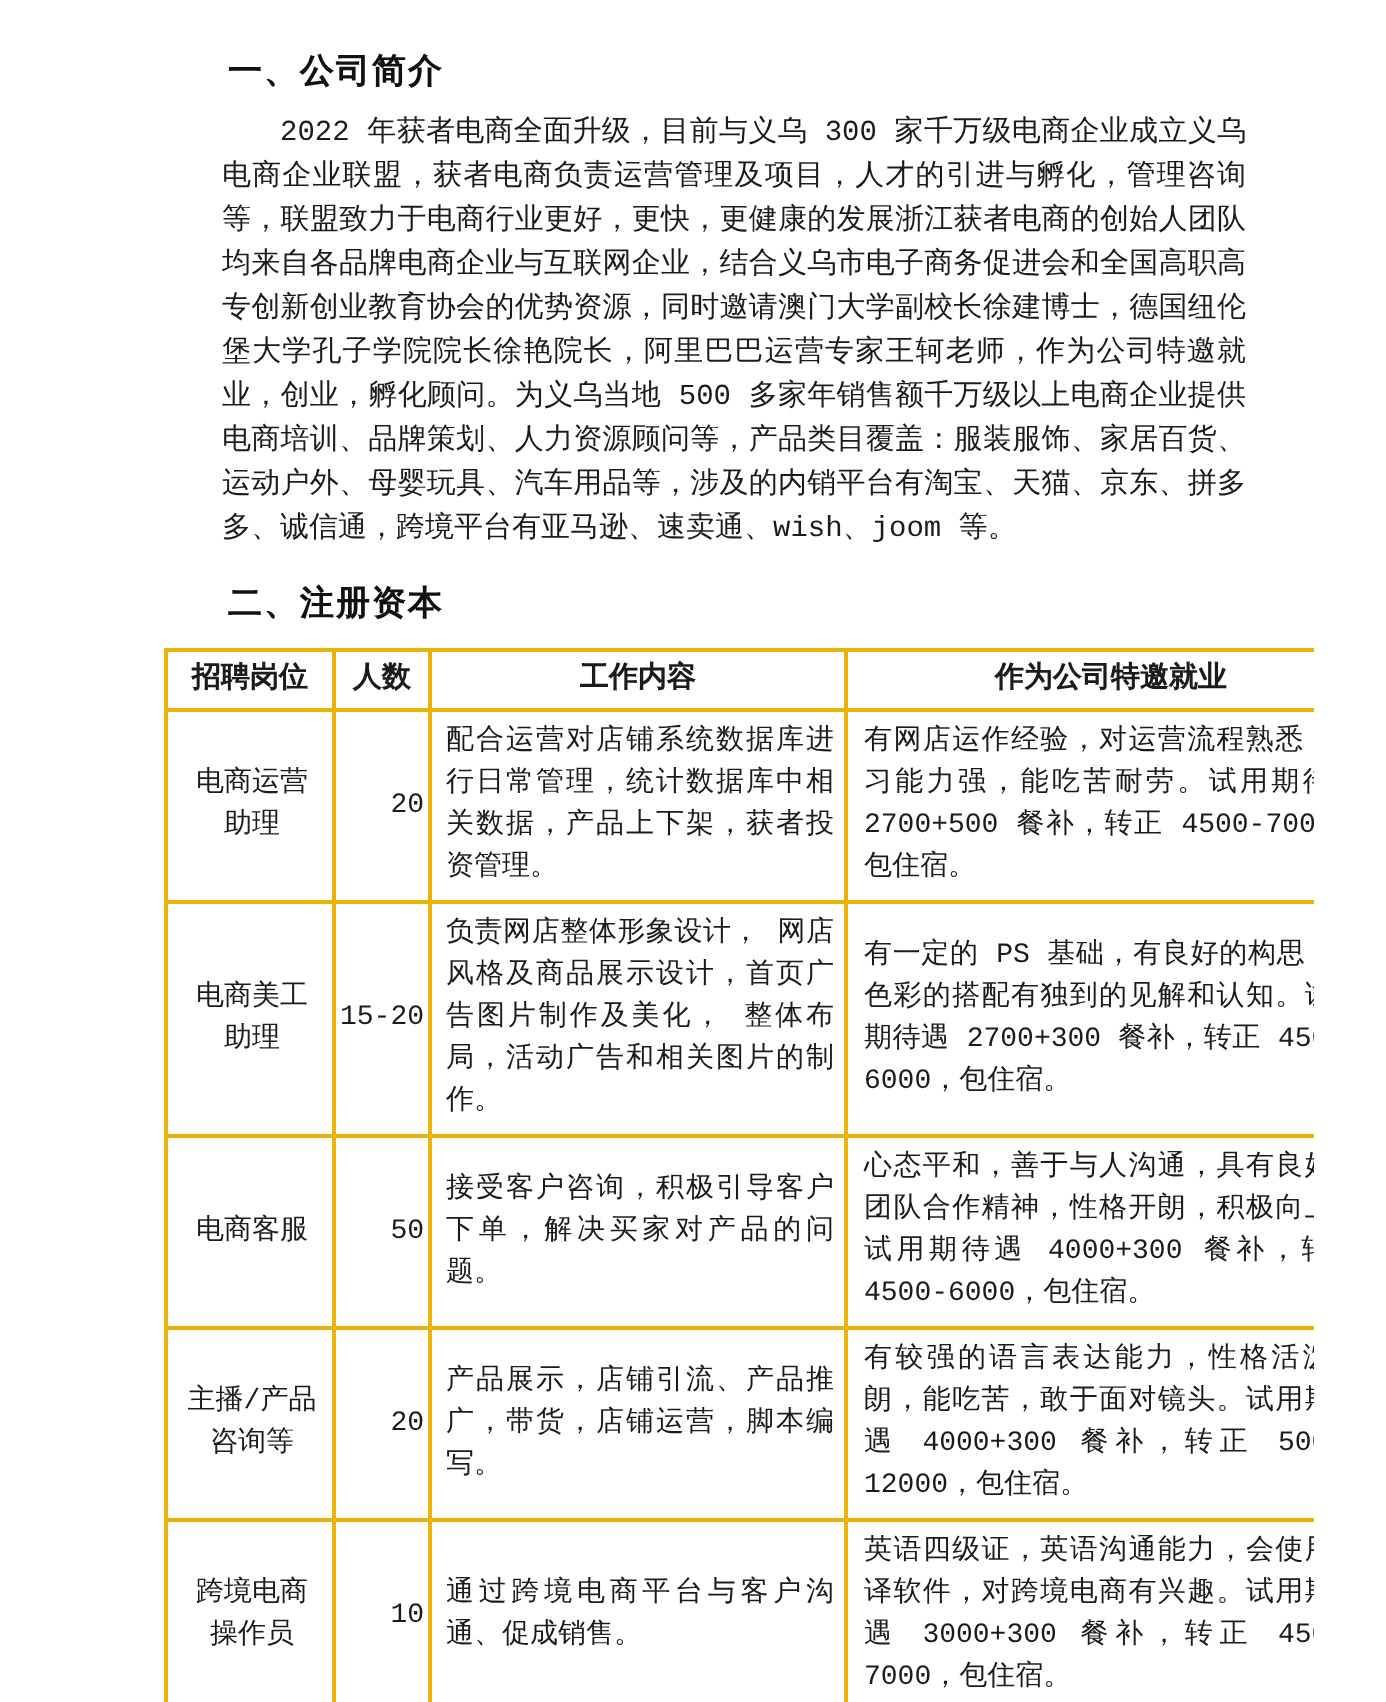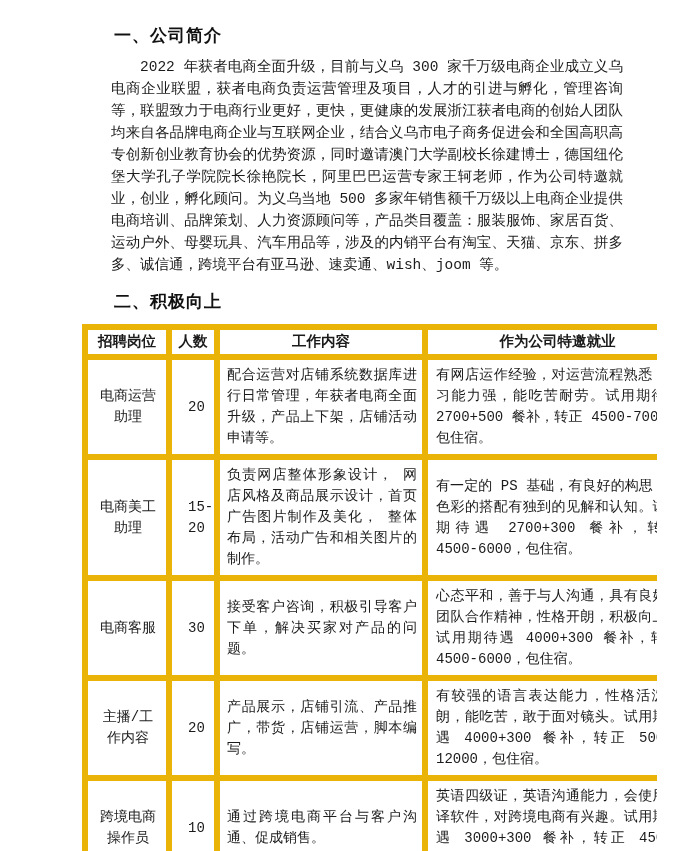--- a/index.html
+++ b/index.html
@@ -30,93 +30,93 @@
   }
   .body-text p { text-indent: 2em; }
   table.recruit {
     border-collapse: collapse;
     margin-left: 46px;
     width: 605px;
     table-layout: fixed;
     border: 2px solid #2b2b2b;
   }
   table.recruit th, table.recruit td {
-    border: 6px solid #eab308;
+    border: 2px solid #eab308;
     font-size: 14px;
     line-height: 21px;
     vertical-align: middle;
     color: #1b1b1b;
   }
   table.recruit th {
     font-weight: bold;
     text-align: center;
     height: 30px;
     font-size: 14.5px;
   }
   col.c1 { width: 84px; }
   col.c2 { width: 48px; }
   col.c3 { width: 208px; }
   col.c4 { width: 265px; }
   td.pos { padding: 4px 6px 4px 8px; text-align: center; }
-  td.cnt { text-align: center; padding: 16px; }
+  td.cnt { text-align: right; padding: 2px; }
   td.dut { padding: 5px 5px 5px 7px; text-align: justify; }
   td.req { padding: 5px 6px 5px 8px; text-align: justify; line-height: 22px; }
   tr.r1 { height: 62px; }
   tr.r2 { height: 84px; }
   tr.r3 { height: 73px; }
   tr.r4 { height: 74px; }
   tr.r5 { height: 62px; }
 </style>
 </head>
 <body>
 
 <div class="page">
 
   <div class="section-heading h1">一、公司简介</div>
 
   <div class="body-text">
     <p>2022 年获者电商全面升级，目前与义乌 300 家千万级电商企业成立义乌电商企业联盟，获者电商负责运营管理及项目，人才的引进与孵化，管理咨询等，联盟致力于电商行业更好，更快，更健康的发展浙江获者电商的创始人团队均来自各品牌电商企业与互联网企业，结合义乌市电子商务促进会和全国高职高专创新创业教育协会的优势资源，同时邀请澳门大学副校长徐建博士，德国纽伦堡大学孔子学院院长徐艳院长，阿里巴巴运营专家王轲老师，作为公司特邀就业，创业，孵化顾问。为义乌当地 500 多家年销售额千万级以上电商企业提供电商培训、品牌策划、人力资源顾问等，产品类目覆盖：服装服饰、家居百货、运动户外、母婴玩具、汽车用品等，涉及的内销平台有淘宝、天猫、京东、拼多多、诚信通，跨境平台有亚马逊、速卖通、wish、joom 等。</p>
   </div>
 
-  <div class="section-heading h2">二、积极向上</div>
+  <div class="section-heading h2">二、注册资本</div>
 
   <table class="recruit">
     <colgroup>
         <col class="c1">
         <col class="c2">
         <col class="c3">
         <col class="c4">
       </colgroup>
     <tbody>
         <tr>
       <th>招聘岗位</th>
       <th>人数</th>
       <th>工作内容</th>
       <th>作为公司特邀就业</th>
     </tr>
     <tr class="r1">
       <td class="pos">电商运营助理</td>
       <td class="cnt">20</td>
-      <td class="dut">配合运营对店铺系统数据库进行日常管理，年获者电商全面升级，产品上下架，店铺活动申请等。</td>
+      <td class="dut">配合运营对店铺系统数据库进行日常管理，统计数据库中相关数据，产品上下架，获者投资管理。</td>
       <td class="req">有网店运作经验，对运营流程熟悉，学习能力强，能吃苦耐劳。试用期待遇 2700+500 餐补，转正 4500-7000，包住宿。</td>
     </tr>
     <tr class="r2">
       <td class="pos">电商美工助理</td>
       <td class="cnt">15-20</td>
       <td class="dut">负责网店整体形象设计， 网店风格及商品展示设计，首页广告图片制作及美化， 整体布局，活动广告和相关图片的制作。</td>
       <td class="req">有一定的 PS 基础，有良好的构思，会色彩的搭配有独到的见解和认知。试用期待遇 2700+300 餐补，转正 4500-6000，包住宿。</td>
     </tr>
     <tr class="r3">
       <td class="pos">电商客服</td>
-      <td class="cnt">30</td>
+      <td class="cnt">50</td>
       <td class="dut">接受客户咨询，积极引导客户下单，解决买家对产品的问题。</td>
       <td class="req">心态平和，善于与人沟通，具有良好的团队合作精神，性格开朗，积极向上。试用期待遇 4000+300 餐补，转正 4500-6000，包住宿。</td>
     </tr>
     <tr class="r4">
-      <td class="pos">主播/工作内容</td>
+      <td class="pos">主播/产品咨询等</td>
       <td class="cnt">20</td>
       <td class="dut">产品展示，店铺引流、产品推广，带货，店铺运营，脚本编写。</td>
       <td class="req">有较强的语言表达能力，性格活泼开朗，能吃苦，敢于面对镜头。试用期待遇 4000+300 餐补，转正 5000-12000，包住宿。</td>
     </tr>
     <tr class="r5">
       <td class="pos">跨境电商操作员</td>
       <td class="cnt">10</td>
       <td class="dut">通过跨境电商平台与客户沟通、促成销售。</td>
       <td class="req">英语四级证，英语沟通能力，会使用翻译软件，对跨境电商有兴趣。试用期待遇 3000+300 餐补，转正 4500-7000，包住宿。</td>
     </tr>

